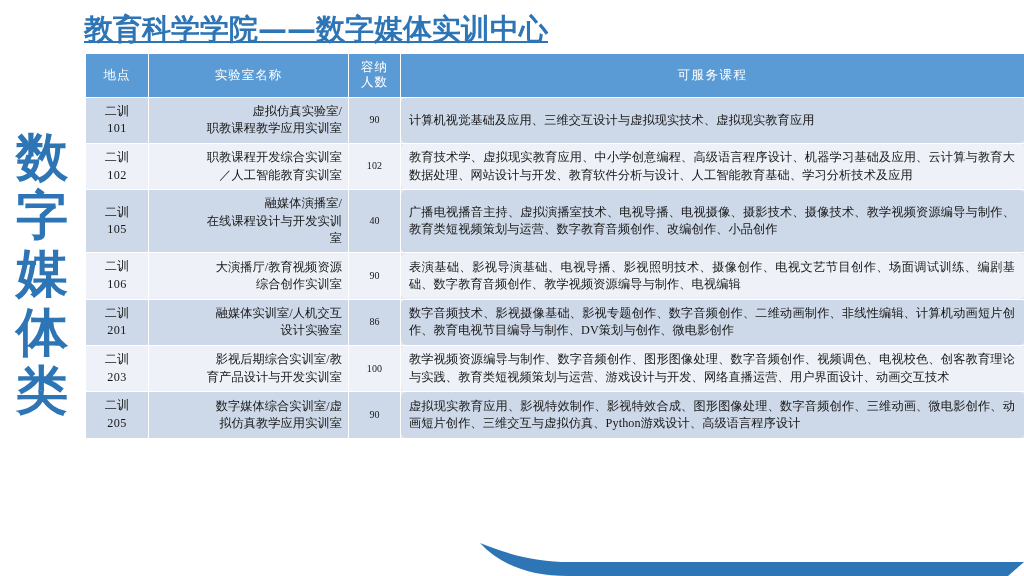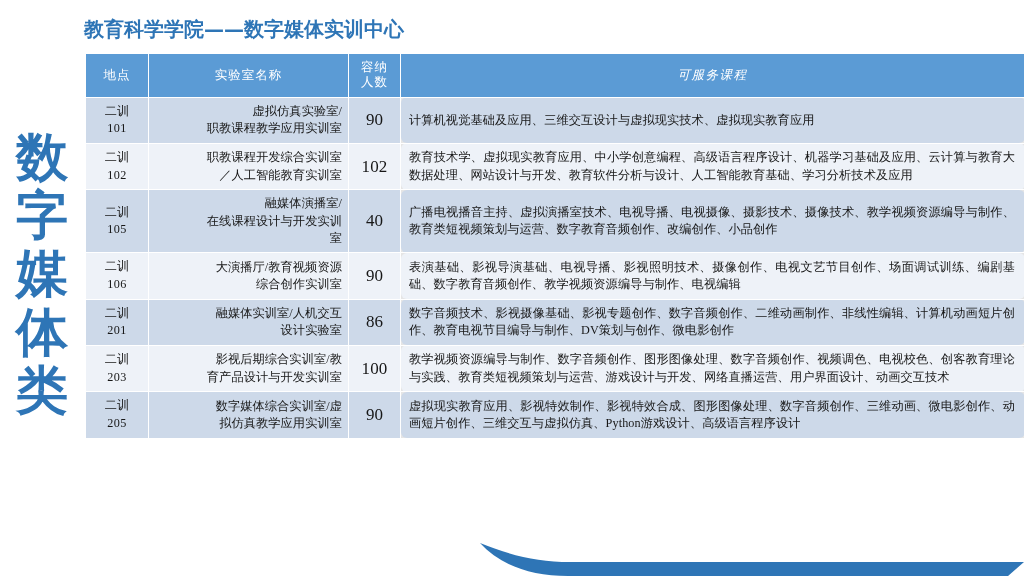--- a/index.html
+++ b/index.html
@@ -40,23 +40,24 @@
   
   #page-title {
     position: absolute;
     left: 84px;
     top: 11px;
     width: 620px;
     height: 38px;
     color: #2e75b6;
     font-family: "DejaVu Sans", "Liberation Sans", sans-serif;
     font-weight: bold;
-    font-size: 20px;
+    font-size: 29px;
     line-height: 36px;
     white-space: nowrap;
+    text-decoration: underline;
   }
 
   
   #lab-table-wrap {
     position: absolute;
     left: 85px;
     top: 53px;
     width: 939px;
     height: 495px;
   }
@@ -76,37 +77,37 @@
     color: #ffffff;
     font-size: 12.5px;
     font-weight: normal;
     text-align: center;
     vertical-align: middle;
     padding: 6px 4px;
     border: 1px solid #ffffff;
     line-height: 1.22;
     letter-spacing: 1px;
   }
-  thead th.h-courses { letter-spacing: 1.5px; font-style: italic; }
+  thead th.h-courses { letter-spacing: 1.5px; }
 
   tbody td {
     font-size: 12.2px;
     color: #171717;
     border: 1px solid #ffffff;
     vertical-align: middle;
     line-height: 1.42;
     padding: 5px 6px;
     letter-spacing: 0.1px;
   }
   tbody tr.odd  td { background: #cdd9e9; }
   tbody tr.even td { background: #eef2f8; }
 
   td.loc   { text-align: center; line-height: 1.45; }
   td.name  { text-align: right; }
-  td.cap   { text-align: center; font-size: 17px; }
+  td.cap   { text-align: center; font-size: 10px; }
   td.crs   { text-align: justify; text-justify: inter-ideograph; padding-left: 8px; padding-right: 9px; border-radius: 6px; }
 
   td.loc .num { letter-spacing: 0.4px; font-family: Liberation Serif, serif; }
 
   
   #bottom-swoosh {
     position: absolute;
     left: 420px;
     top: 543px;
     width: 604px;

